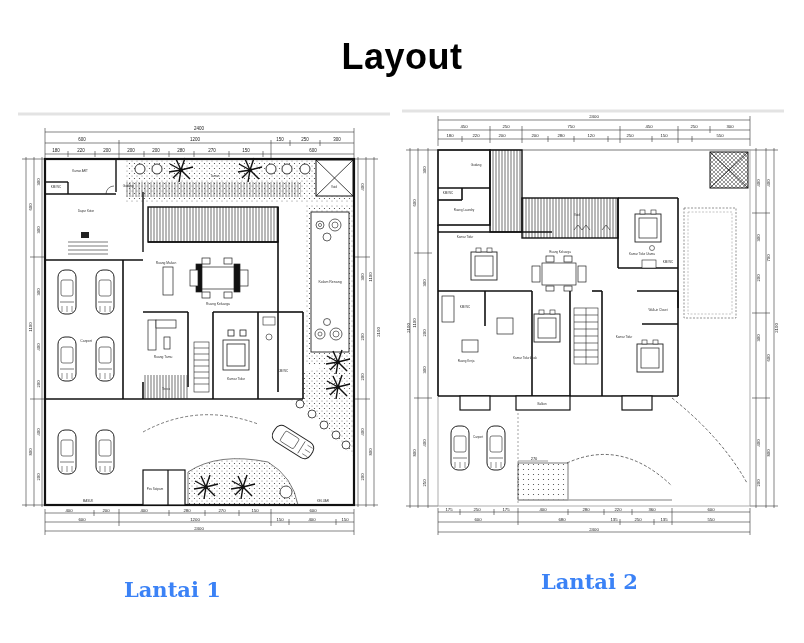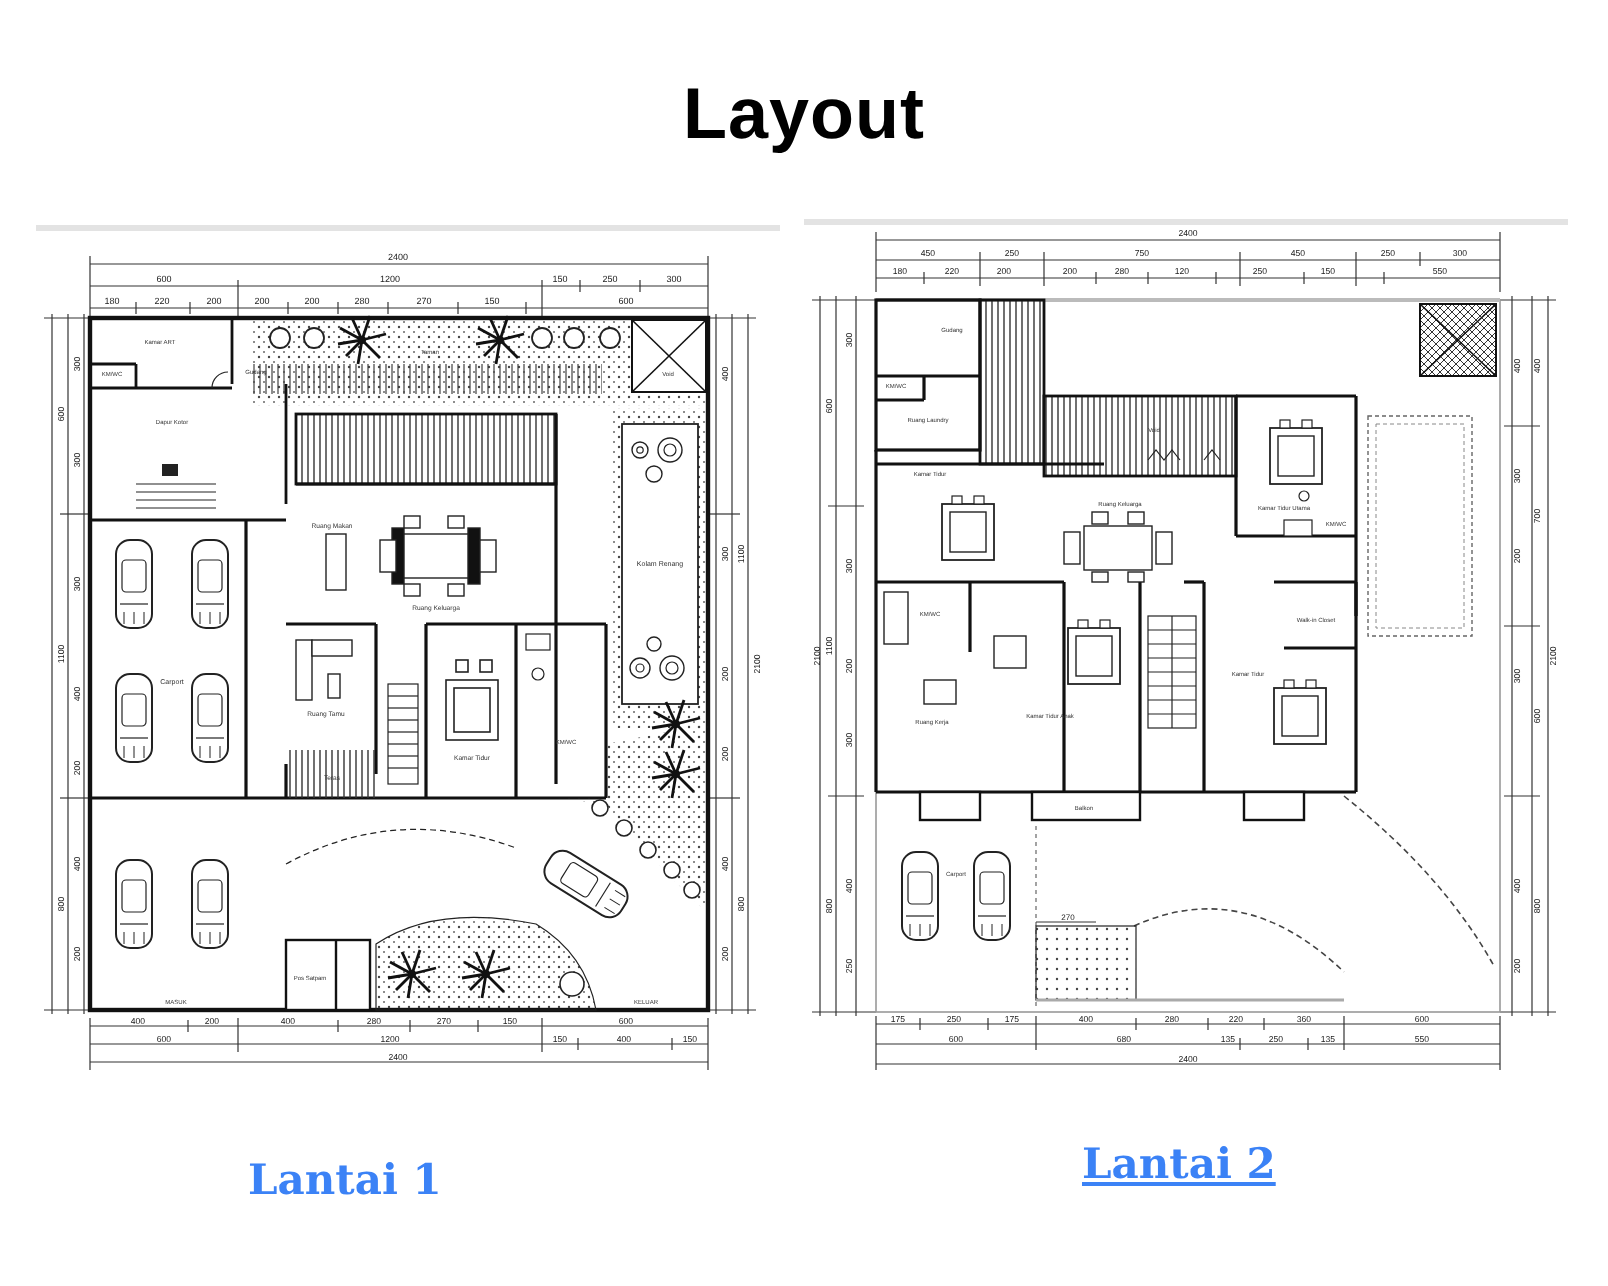--- a/index.html
+++ b/index.html
@@ -1,20 +1,20 @@
 <!DOCTYPE html>
 <html><head>
 <meta charset="utf-8">
 <style>
   html, body { margin:0; padding:0; background:#ffffff; }
   body { width:804px; height:643px; position:relative; overflow:hidden; font-family:"Liberation Sans", sans-serif; }
   .title { position:absolute; left:0; width:804px; top:36px; text-align:center; font-family:"Liberation Sans", sans-serif; font-weight:bold; font-size:36px; color:#000; letter-spacing:0.5px; }
   .caption { position:absolute; font-family:"DejaVu Serif", serif; font-weight:bold; font-size:21px; color:#3b82f6; }
   .cap1 { left:124px; top:577px; }
-  .cap2 { left:541px; top:569px;text-decoration:underline; }
+  .cap2 { left:541px; top:569px; }
   .plan { position:absolute; }
   .plan1 { left:18px; top:112px; width:372px; height:425px; }
   .plan2 { left:402px; top:108px; width:382px; height:430px; }
   svg text { font-family:"Liberation Sans", sans-serif; }
 </style>
 </head>
 <body>
 
 <div class="title">Layout</div>
 

